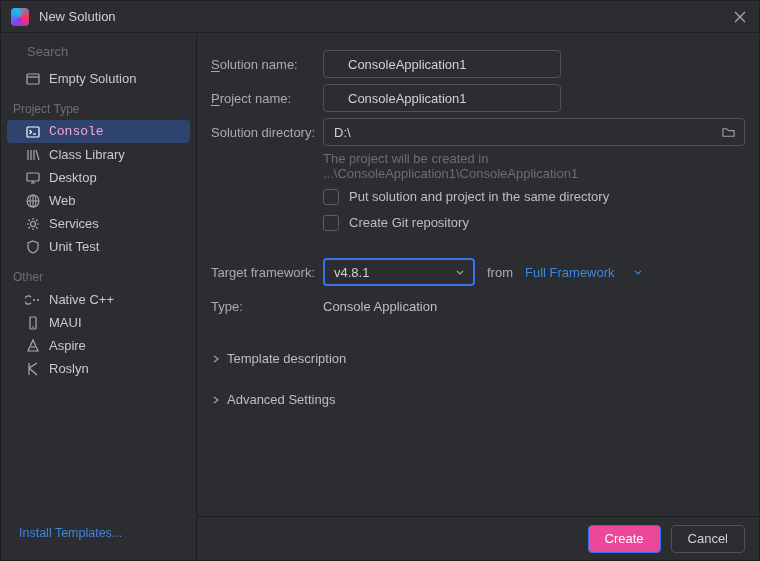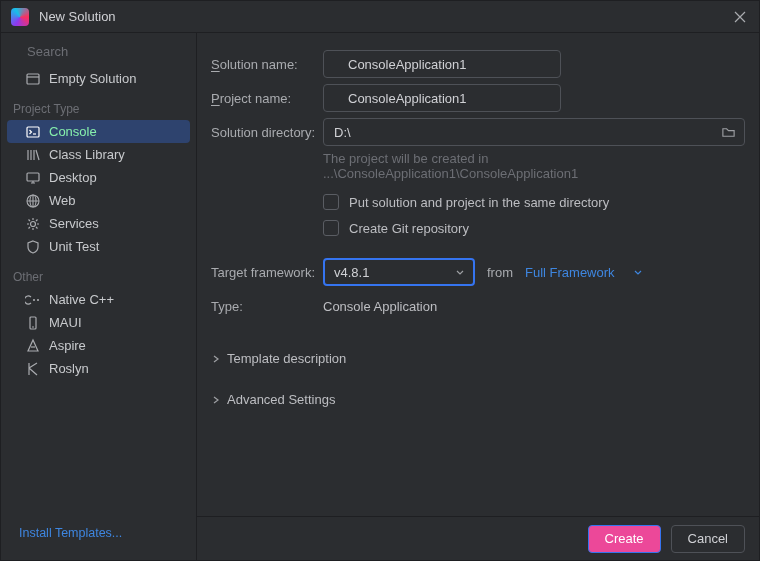--- a/index.html
+++ b/index.html
@@ -56,21 +56,21 @@
   .nav { flex:1; overflow-y: auto; }
   .nav-item {
     display:flex; align-items:center; gap:8px;
     height: 23px; padding: 0 8px 0 18px;
     cursor: pointer;
     border-radius: 4px;
     margin: 0 6px;
     color: #c8cacd;
   }
   .nav-item.pad-small { padding-left: 18px; }
-  .nav-item.selected { background: #2e436e; color: #86efac; }
+  .nav-item.selected { background: #2e436e; color: #f9a8d4; font-family: Liberation Mono, monospace; }
   .nav-item svg { width: 16px; height: 16px; color: #a9abaf; flex-shrink:0; }
   .nav-item.selected svg { color: #fff; }
   .nav-section {
     color: #6c6e74; font-size: 12px;
     padding: 12px 8px 4px 12px;
   }
   .install-link {
     color: #3e86e0; padding: 10px 10px 14px 18px; cursor:pointer; font-size: 12.5px;
   }
 
@@ -93,21 +93,21 @@
     height:28px; flex:1; display:flex; align-items:center;
     padding: 0 8px 0 10px; gap:8px;
   }
   .dir-input .val { flex:1; }
   .dir-input svg { width:15px; height:15px; color:#9d9fa3; cursor:pointer; }
 
   .helper {
     color:#6c6e74; font-size:13px; padding: 2px 0 8px 112px;
   }
 
-  .check-row { padding-left: 112px; display:flex; align-items:center; gap:10px; height:26px; }
+  .check-row { padding-left: 112px; display:flex; align-items:flex-start; gap:10px; height:26px; }
   .checkbox {
     width:16px; height:16px; border:1px solid #5a5d63; border-radius:3px;
     background:#2b2d30; cursor:pointer;
   }
   .check-row label { color:#bdbec2; cursor:pointer; }
 
   .combo {
     height:28px; width:152px; display:flex; align-items:center; padding:0 8px 0 10px;
     cursor:pointer; position:relative;
   }

